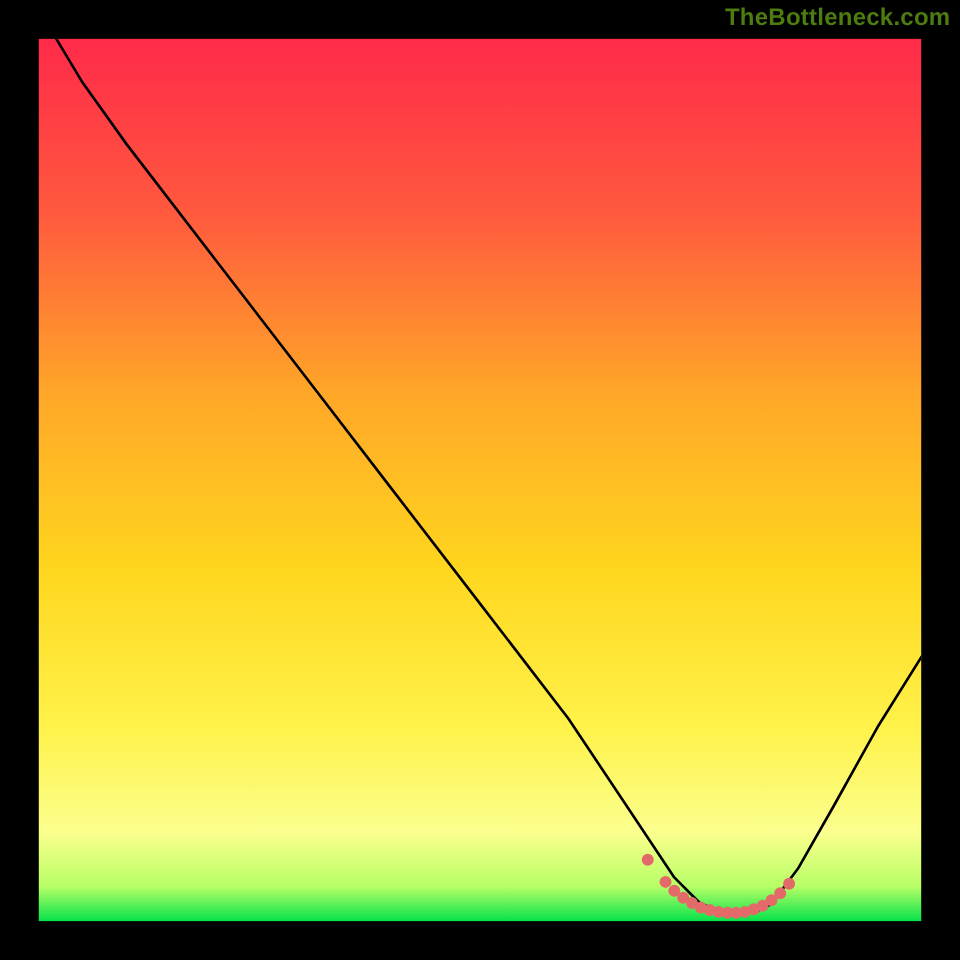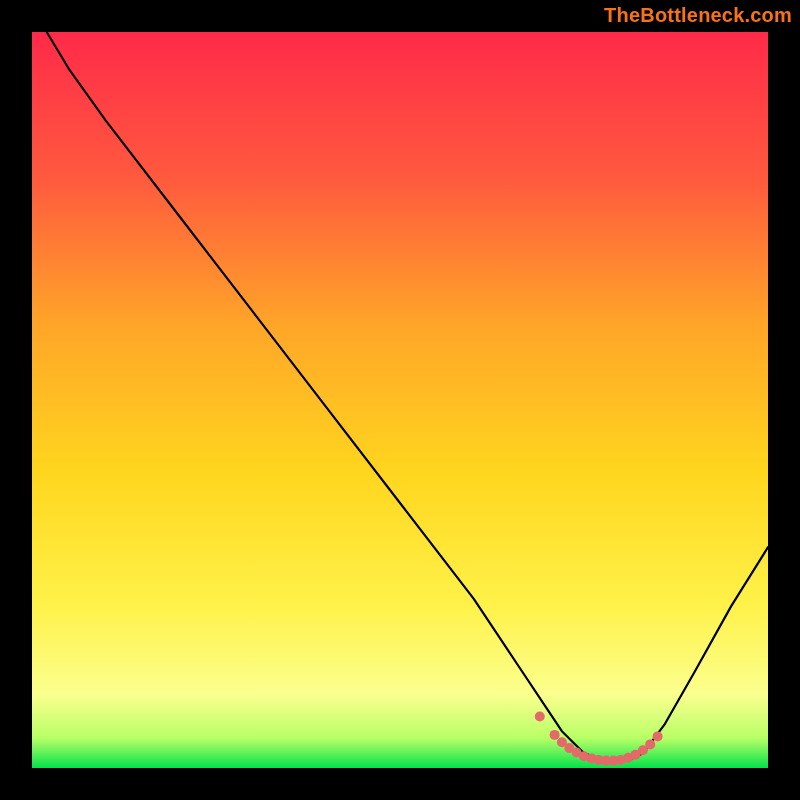--- a/index.html
+++ b/index.html
@@ -14,21 +14,21 @@
   .frame {
     position: relative;
     width: 800px;
     height: 800px;
     background: #000;
   }
   .watermark {
     position: absolute;
     top: 4px;
     right: 8px;
-    color: #f97316;
+    color: #4d7c0f;
     font-size: 20px;
     font-weight: 600;
     letter-spacing: 0.2px;
     z-index: 10;
   }
   .plot-area {
     position: absolute;
     left: 32px;
     top: 32px;
     width: 736px;

